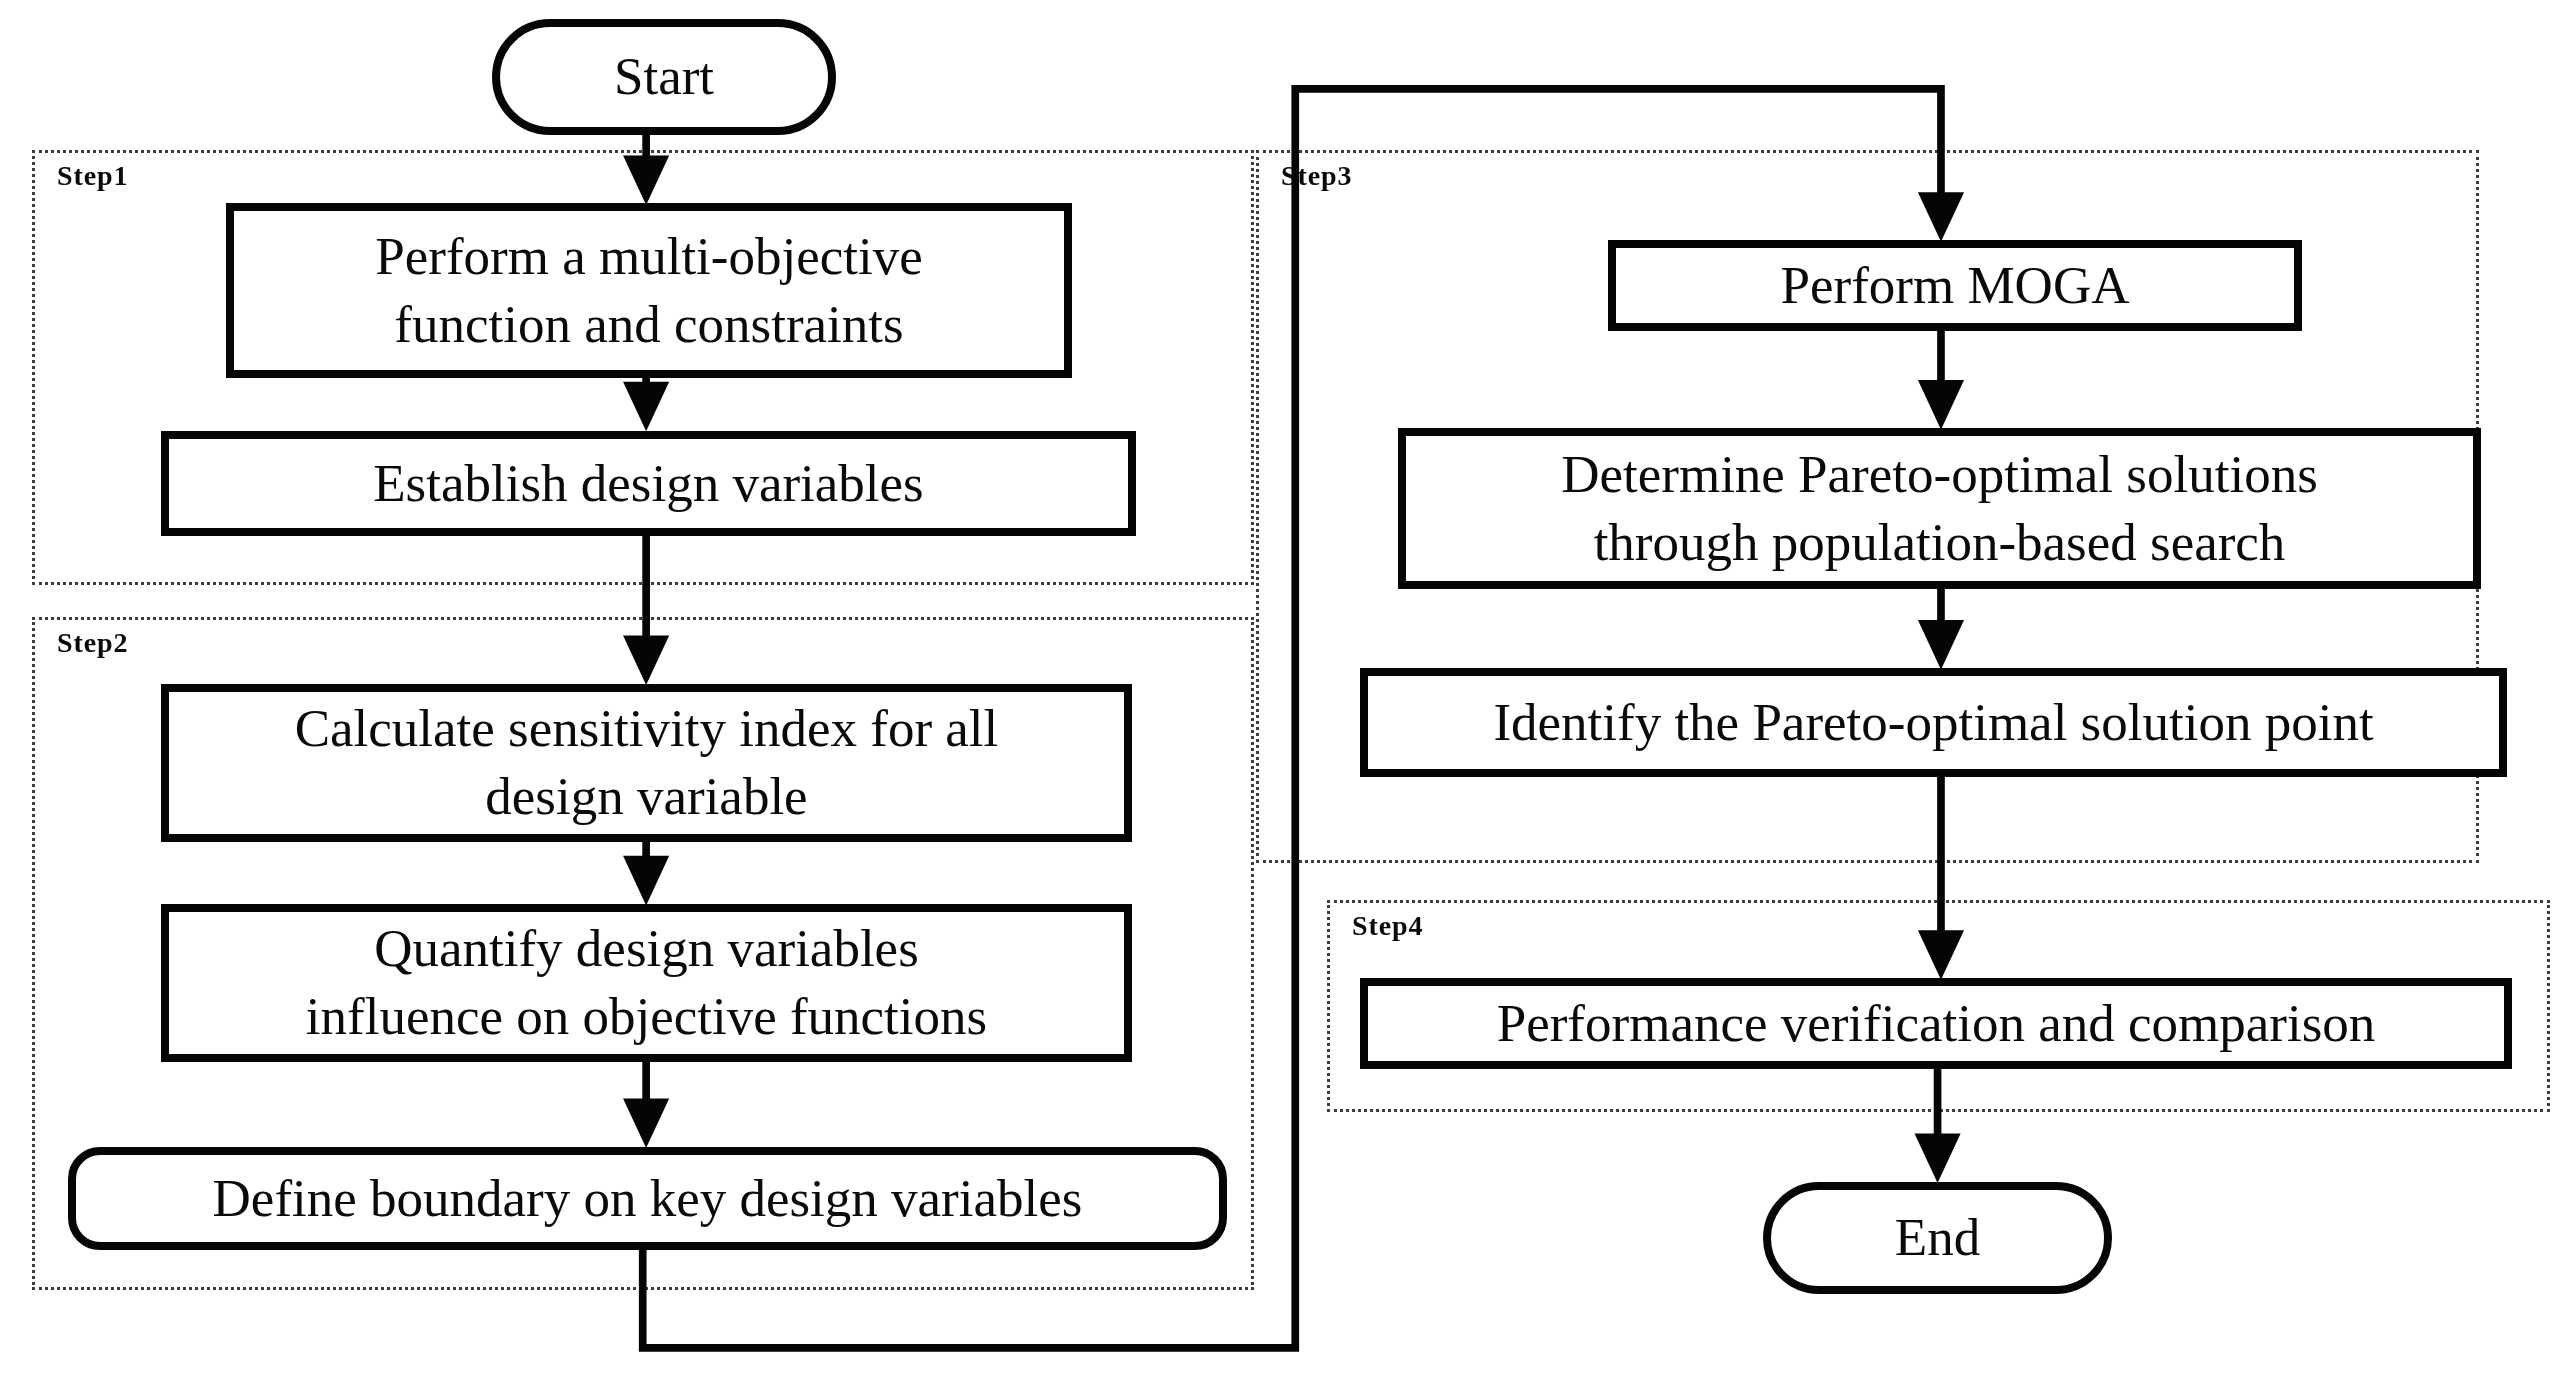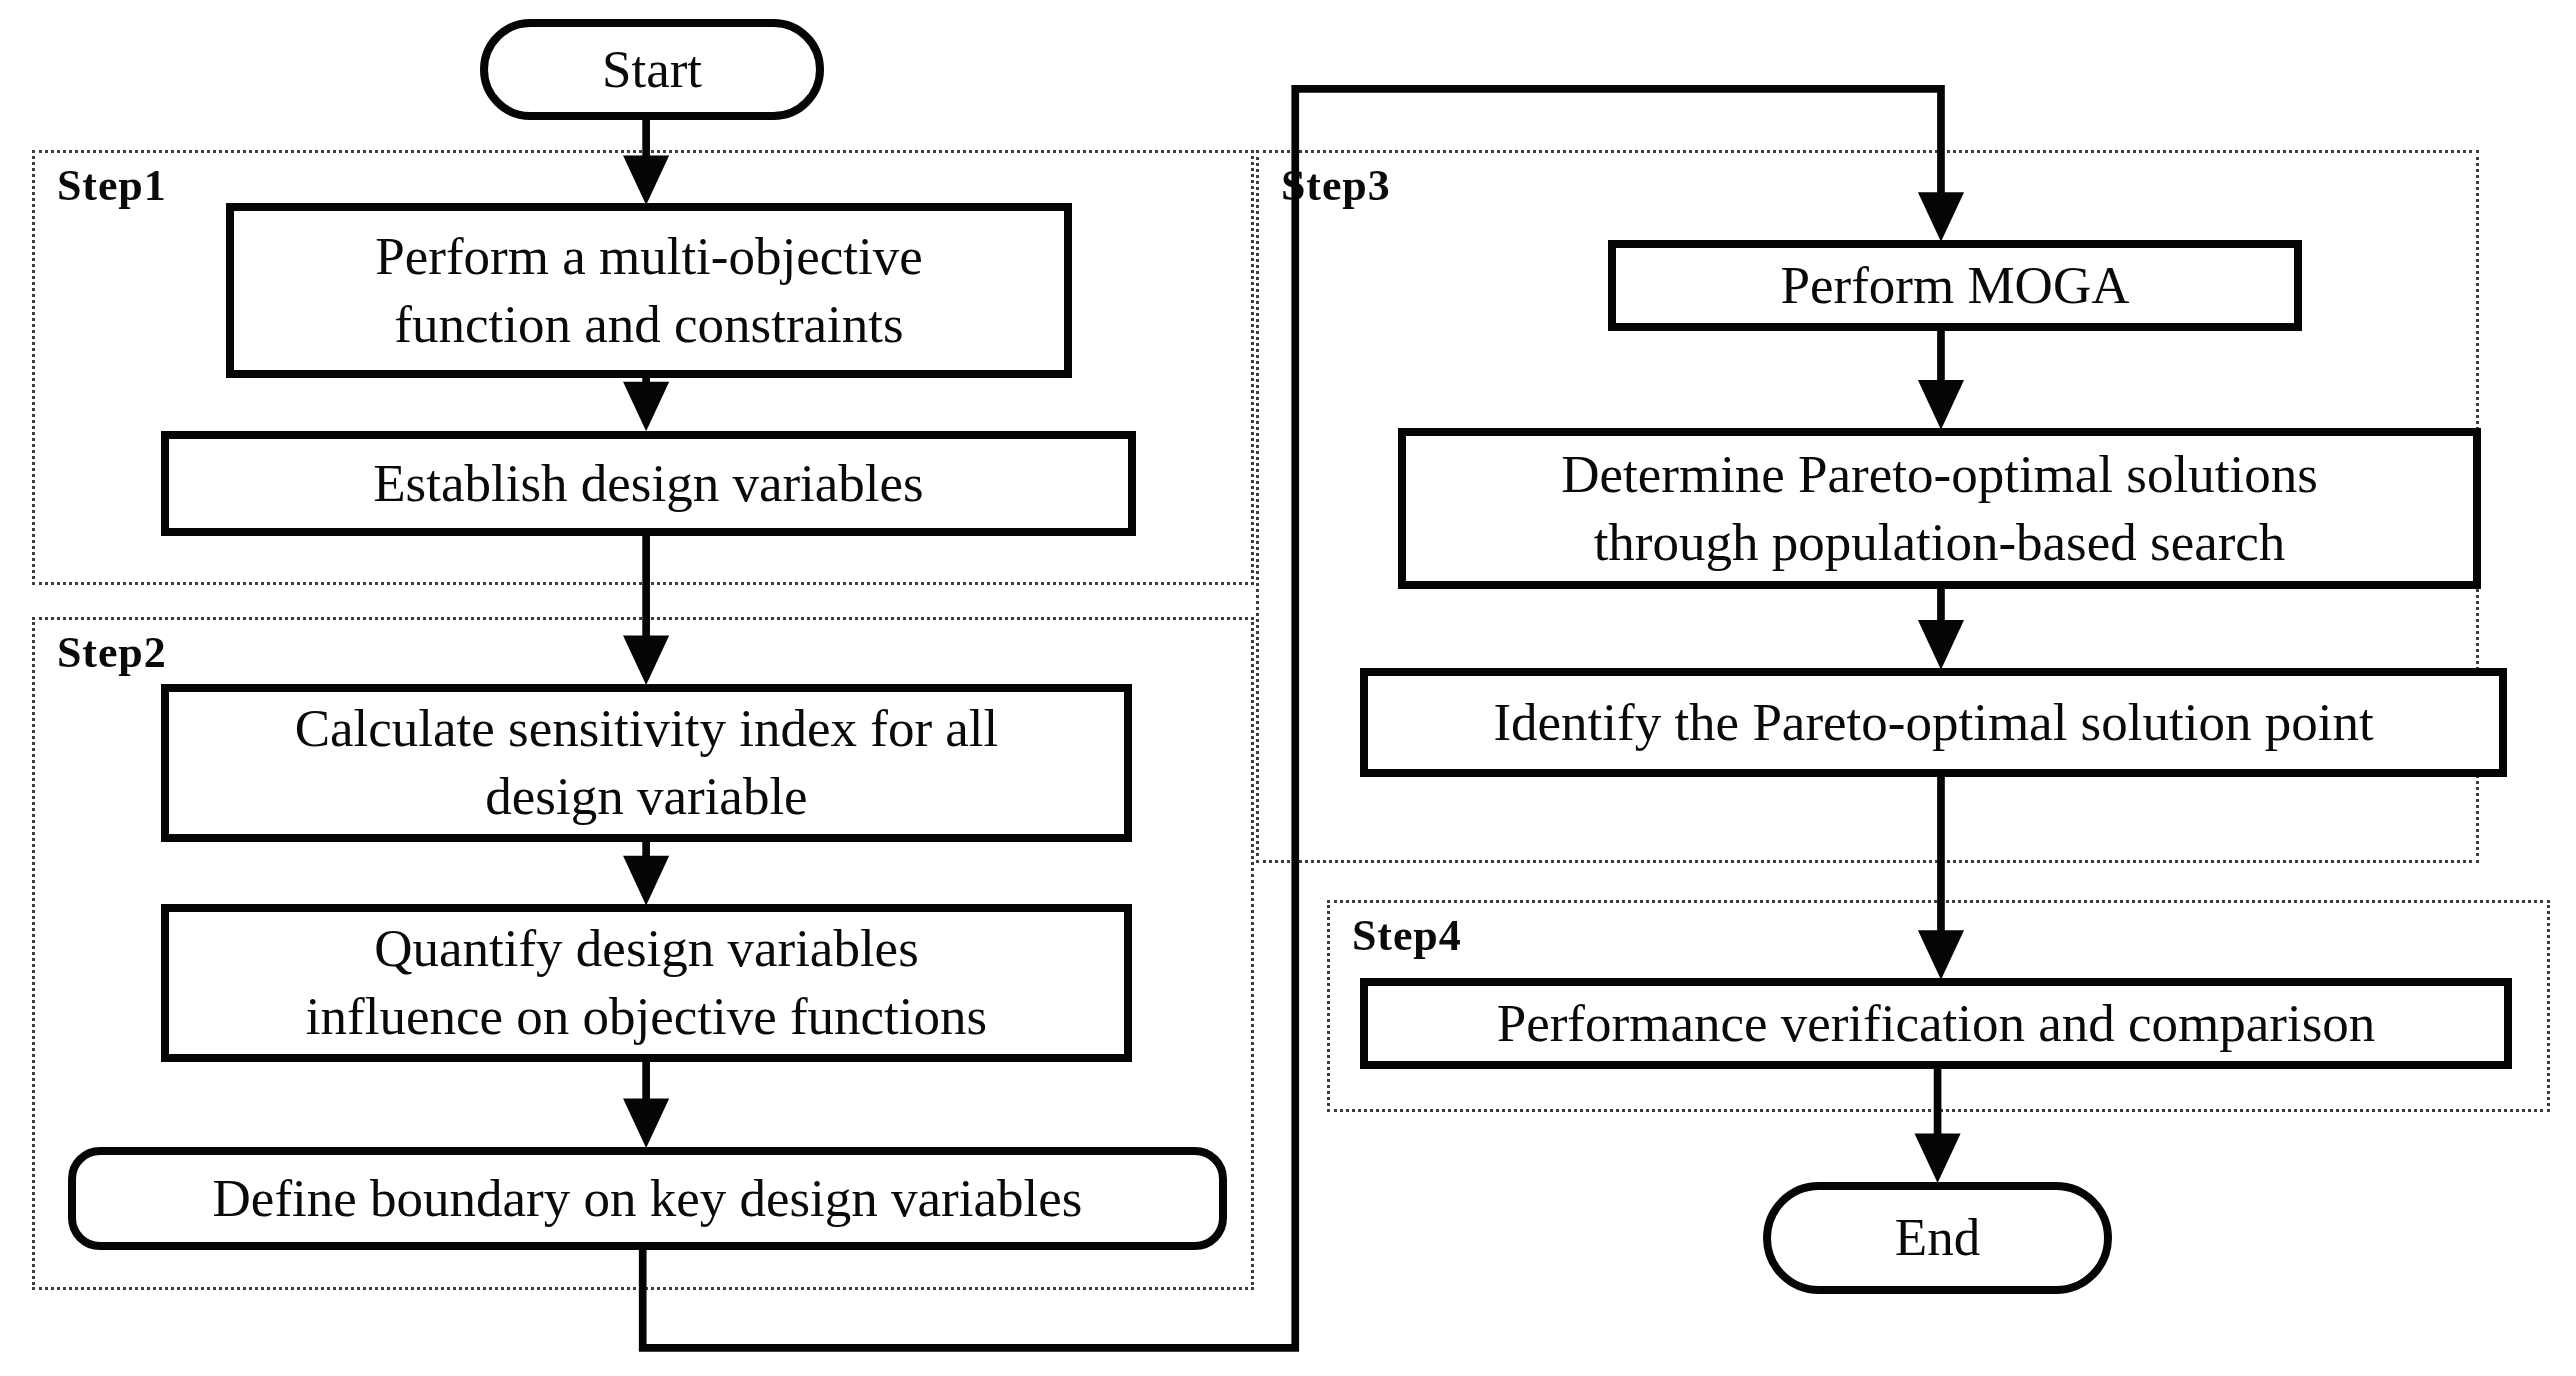--- a/index.html
+++ b/index.html
@@ -13,21 +13,21 @@
   }
   .step-frame{
     position:absolute;
     box-sizing:border-box;
     border:3.4px dotted #3d3d3d;
     background:transparent;
   }
   .step-label{
     position:absolute;
     left:22px;top:6.8px;
-    font-size:44px;
+    font-size:28px;
     font-weight:bold;
     color:#0a0a0a;
     letter-spacing:0.9px;
   }
   .connector-layer{
     position:absolute;left:0;top:0;width:2576px;height:1376px;
   }
   .node{
     position:absolute;
     box-sizing:border-box;
@@ -86,21 +86,21 @@
       <polygon points="756,1060 729,1002 783,1002"></polygon>
       <polygon points="756,1344 729,1286 783,1286"></polygon>
       <polygon points="2272,283 2245,225 2299,225"></polygon>
       <polygon points="2272,503 2245,445 2299,445"></polygon>
       <polygon points="2272,784 2245,726 2299,726"></polygon>
       <polygon points="2272,1147 2245,1089 2299,1089"></polygon>
       <polygon points="2268,1385 2241,1327 2295,1327"></polygon>
     </g>
   </svg>
 
-  <div class="node terminal" style="left:480px;top:19px;width:344px;height:101px;">
+  <div class="node terminal" style="left:492px;top:19px;width:344px;height:116px;">
     <span class="line">Start</span>
   </div>
   <div class="node terminal" style="left:1763px;top:1182px;width:349px;height:112px;">
     <span class="line">End</span>
   </div>
 
   <div class="node" style="left:226px;top:203px;width:846px;height:175px;">
     <span class="line">Perform a multi-objective</span>
     <span class="line">function and constraints</span>
   </div>

